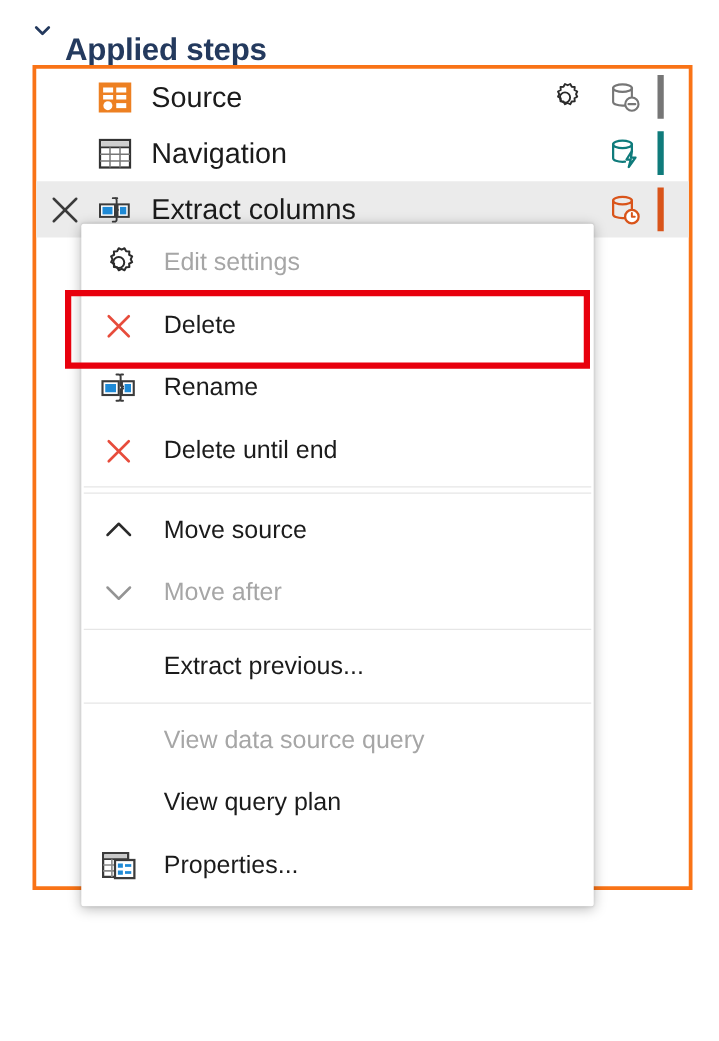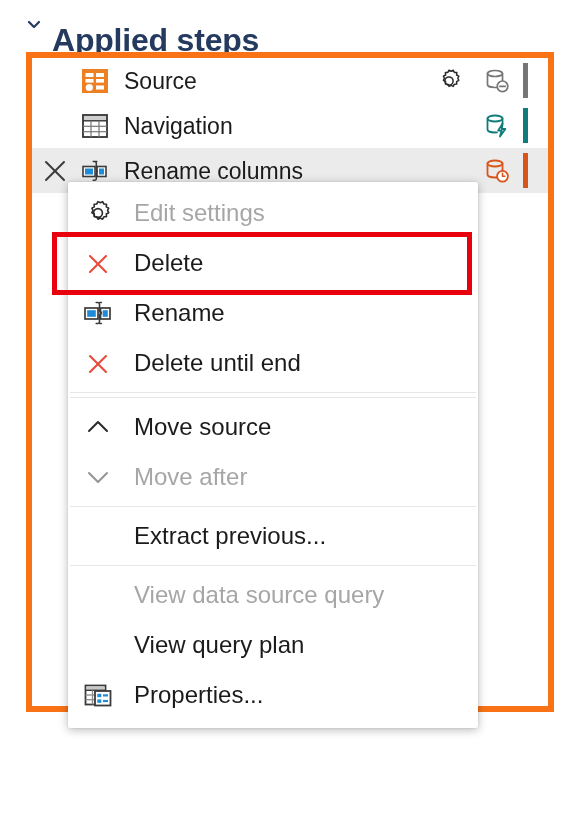--- a/index.html
+++ b/index.html
@@ -29,37 +29,37 @@
     gap: 10px;
     height: 36px;
   }
   .chevron-down {
     width: 16px;
     height: 16px;
     flex: 0 0 auto;
     display: block;
   }
   .panel-title {
-    font-size: 32px;
+    font-size: 25px;
     font-weight: bold;
     color: #243a5e;
     letter-spacing: -0.2px;
     line-height: 1;
     white-space: nowrap;
     margin-top: 32px;
   }
 
   
   .steps-panel {
     position: absolute;
     left: 26px;
     top: 52px;
     width: 528px;
     height: 660px;
-    border: 6px solid #f97316;
+    border: 3px solid #f97316;
     background: #ffffff;
     box-sizing: border-box;
   }
 
   .step-row {
     position: relative;
     height: 45px;
     display: flex;
     align-items: center;
     box-sizing: border-box;
@@ -152,21 +152,21 @@
     width: 32px;
     height: 32px;
     display: block;
   }
 
   .menu-label {
     position: absolute;
     left: 66px;
     top: 50%;
     transform: translateY(-50%);
-    font-size: 24px;
+    font-size: 20px;
     color: #1b1b1b;
     white-space: nowrap;
     line-height: 1;
   }
   .menu-item.disabled .menu-label {
     color: #a6a6a6;
   }
 
   .menu-sep {
     height: 1px;
@@ -268,21 +268,21 @@
       <span class="step-icon">
         <svg viewBox="0 0 30 30" width="30" height="30" aria-hidden="true">
           <rect x="3" y="10.5" width="12" height="10" fill="#ffffff" stroke="#3b3b3b" stroke-width="1.6"></rect>
           <rect x="5" y="12.5" width="8" height="6" fill="#1f8ad6"></rect>
           <rect x="17" y="10.5" width="9" height="10" fill="#ffffff" stroke="#3b3b3b" stroke-width="1.6"></rect>
           <rect x="19" y="12.5" width="5" height="6" fill="#1f8ad6"></rect>
           <path d="M13.2 5.5 h1.5 a1.6 1.6 0 0 1 1.6 1.6 v6.2 a1.6 1.6 0 0 0 1.6 1.6 a1.6 1.6 0 0 0-1.6 1.6 v6.2 a1.6 1.6 0 0 1-1.6 1.6 h-1.5" fill="none" stroke="#3b3b3b" stroke-width="1.5" stroke-linecap="round"></path>
           <path d="M16.8 5.5 h-1.5" fill="none" stroke="#3b3b3b" stroke-width="1.5" stroke-linecap="round"></path>
         </svg>
       </span>
-      <span class="step-label">Rename columns</span>
+      <span class="step-label">Extract columns</span>
       <span class="step-db">
         <svg viewBox="0 0 30 30" width="30" height="30" aria-hidden="true">
           <ellipse cx="13" cy="7.5" rx="7.5" ry="3" fill="none" stroke="#d9541a" stroke-width="1.8"></ellipse>
           <path d="M5.5 7.5 v11 c0 1.7 3.4 3 7.5 3 c1.0 0 2.0-.08 2.9-.23" fill="none" stroke="#d9541a" stroke-width="1.8" stroke-linecap="round"></path>
           <path d="M20.5 7.5 v7.1" fill="none" stroke="#d9541a" stroke-width="1.8" stroke-linecap="round"></path>
           <circle cx="20.5" cy="20.3" r="5.4" fill="#ffffff" stroke="#d9541a" stroke-width="1.8"></circle>
           <path d="M20.5 17.3 v3.0 h2.3" fill="none" stroke="#d9541a" stroke-width="1.6" stroke-linecap="round" stroke-linejoin="round"></path>
         </svg>
       </span>
       <span class="step-accent" style="background:#d9541a"></span>

